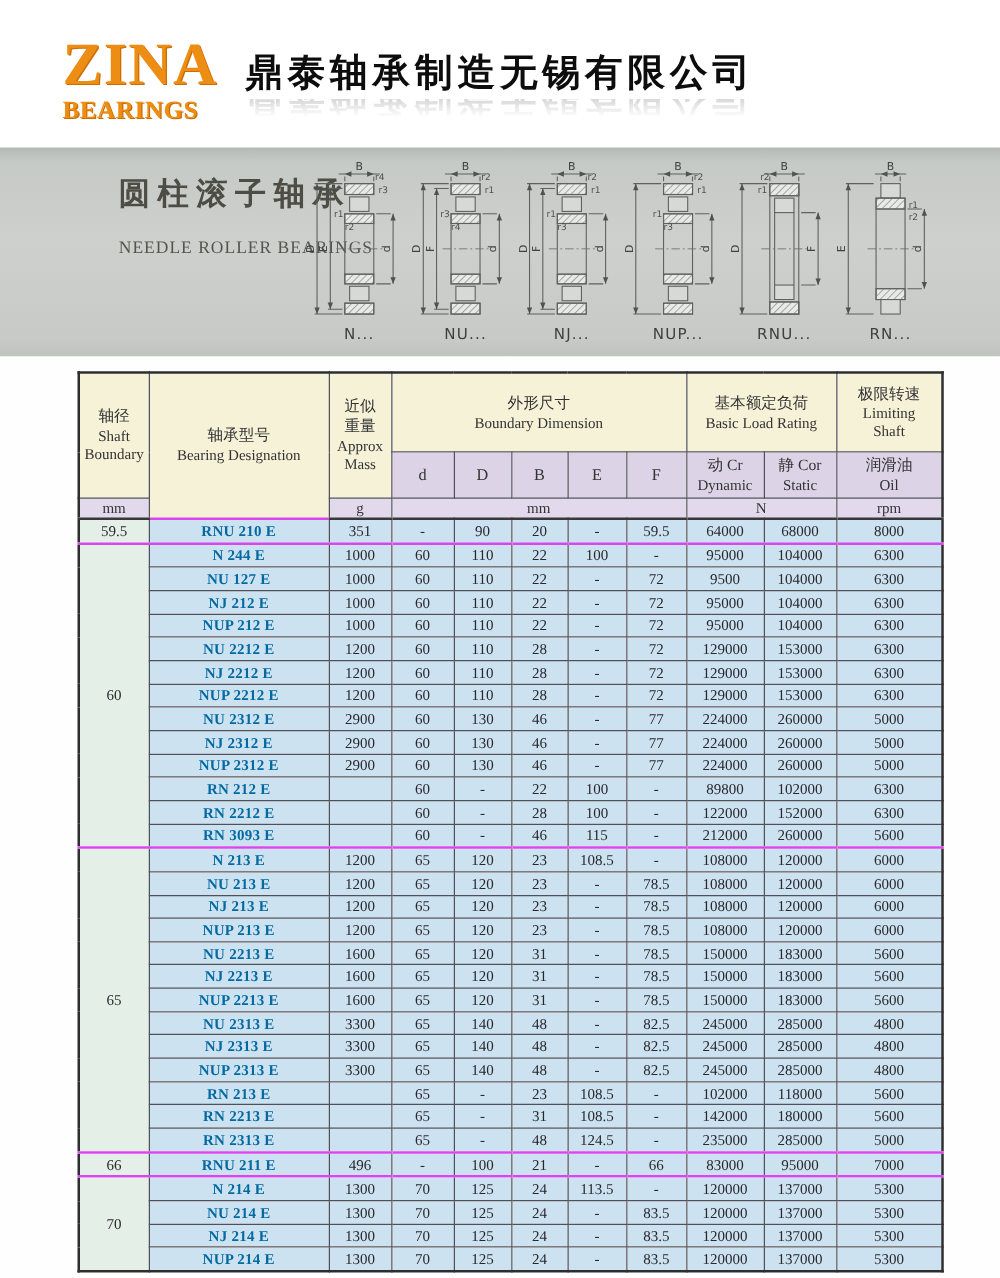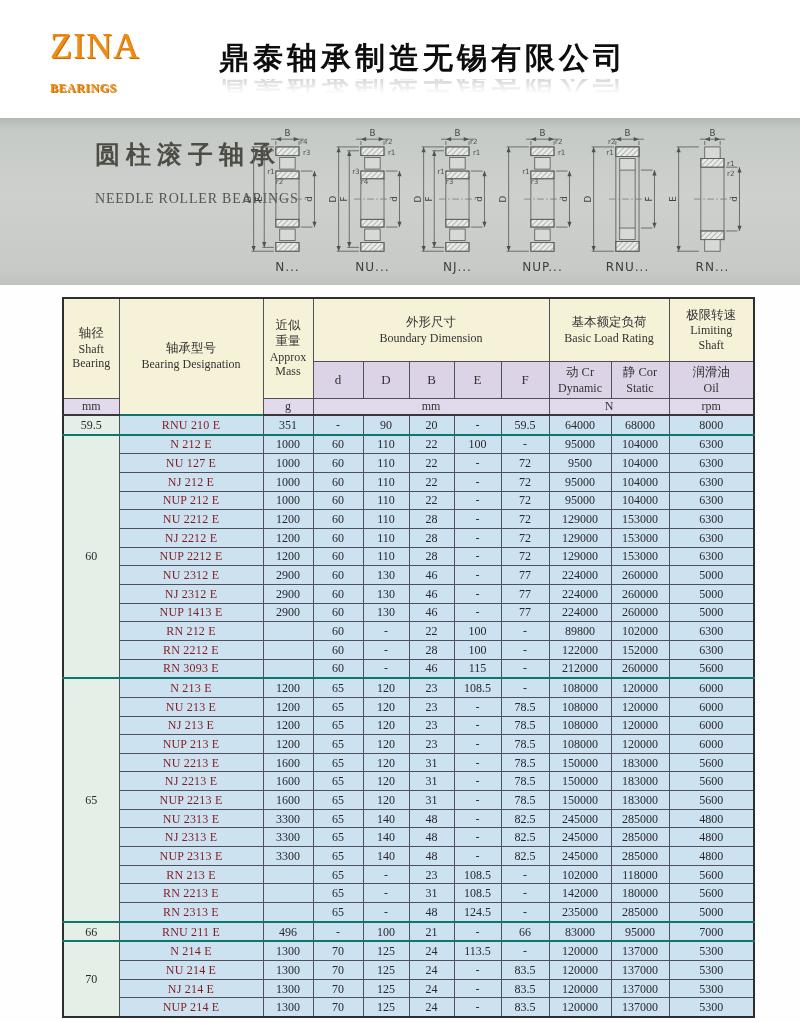--- a/index.html
+++ b/index.html
@@ -3,25 +3,25 @@
 <meta charset="utf-8">
 <style>
   html,body{margin:0;padding:0;}
   body{width:800px;height:1022px;background:#fefefe;position:relative;overflow:hidden;
        font-family:"Liberation Serif",serif;}
   .page{width:800px;height:1022px;position:relative;}
 
   
   .top{height:118px;position:relative;background:#fff;}
   .logo{position:absolute;left:50px;top:28px;line-height:1;color:#ee8d13;}
-  .logo-zina{font-family:"Liberation Serif",serif;font-weight:normal;font-size:36px;
+  .logo-zina{font-family:"Liberation Serif",serif;font-weight:bold;font-size:48px;
              letter-spacing:1px;text-shadow:1px 1px 0 #c96d05;}
-  .logo-bearings{font-family:"Liberation Serif",serif;font-weight:bold;font-size:12px;
-             letter-spacing:0.5px;margin-top:18px;text-shadow:1px 1px 0 #c96d05;}
-  .company{position:absolute;left:196px;top:38px;margin-left:23px;}
+  .logo-bearings{font-family:"Liberation Serif",serif;font-weight:bold;font-size:20px;
+             letter-spacing:0.5px;margin-top:2px;text-shadow:1px 1px 0 #c96d05;}
+  .company{position:absolute;left:196px;top:38px;}
   .company-main{font-size:30px;font-weight:bold;color:#0d0d0d;letter-spacing:4px;
                 font-family:"Liberation Serif",serif;}
   .company-reflect{font-size:30px;font-weight:bold;color:#0d0d0d;letter-spacing:4px;
                 transform:scaleY(-1);opacity:.18;height:20px;overflow:hidden;
                 -webkit-mask-image:linear-gradient(to top,rgba(0,0,0,.9),transparent 75%);
                 mask-image:linear-gradient(to top,rgba(0,0,0,.9),transparent 75%);}
 
   
   .banner{height:167px;position:relative;
           background:linear-gradient(180deg,#b4b9b5 0%,#c6cac6 7%,#cdd0cc 45%,#c7cac6 92%,#bfc3bf 100%);}
@@ -52,22 +52,22 @@
   .cream{background:#f6f2d8;}
   .lav{background:#ddd3e7;}
   .hcn{font-size:12.5px;line-height:1.25;}
   .hen{font-size:12px;line-height:1.2;}
   tr.h1 th{height:62px;}
   tr.h2 th{height:36px;font-size:13px;}
   tr.units td{background:#e2d9ec;height:15px;font-size:12px;color:#333;
               border-bottom:2px solid #38383a;}
   tbody td{background:#cde2f1;height:17.66px;font-size:12px;color:#28282c;line-height:1;}
   tbody td.shaft{background:#e4efe7;}
-  tbody td.desig{font-weight:normal;color:#7f1d1d;font-size:12px;letter-spacing:0.2px;}
-  tbody tr.gstart td{border-top:2px solid #0f766e;}
+  tbody td.desig{font-weight:bold;color:#0369a1;font-size:12px;letter-spacing:0.2px;}
+  tbody tr.gstart td{border-top:2px solid #d946ef;}
 </style>
 </head>
 <body>
 
 <div class="page">
 
   <header class="top">
     <div class="logo">
       <div class="logo-zina">ZINA</div>
       <div class="logo-bearings">BEARINGS</div>
@@ -365,21 +365,21 @@
           <col style="width:48px">
           <col style="width:62px">
         <col style="width:58px">
           <col style="width:85px">
       </colgroup>
       <thead>
         <tr class="h1">
           <th class="cream" rowspan="2">
             <div class="hcn">轴径</div>
             <div class="hen">Shaft</div>
-            <div class="hen">Bearing</div>
+            <div class="hen">Boundary</div>
           </th>
           <th class="cream" rowspan="3">
             <div class="hcn">轴承型号</div>
             <div class="hen">Bearing Designation</div>
           </th>
           <th class="cream" rowspan="2">
             <div class="hcn">近似</div>
             <div class="hcn">重量</div>
             <div class="hen">Approx</div>
             <div class="hen">Mass</div>
@@ -434,21 +434,21 @@
             <td>90</td>
             <td>20</td>
             <td>-</td>
             <td>59.5</td>
             <td>64000</td>
             <td>68000</td>
             <td>8000</td>
           </tr>
           <tr class="gstart">
             <td rowspan="13" class="shaft">60</td>
-            <td class="desig">N 212 E</td>
+            <td class="desig">N 244 E</td>
             <td>1000</td>
             <td>60</td>
             <td>110</td>
             <td>22</td>
             <td>100</td>
             <td>-</td>
             <td>95000</td>
             <td>104000</td>
             <td>6300</td>
           </tr>
@@ -542,21 +542,21 @@
             <td>60</td>
             <td>130</td>
             <td>46</td>
             <td>-</td>
             <td>77</td>
             <td>224000</td>
             <td>260000</td>
             <td>5000</td>
           </tr>
           <tr>
-            <td class="desig">NUP 1413 E</td>
+            <td class="desig">NUP 2312 E</td>
             <td>2900</td>
             <td>60</td>
             <td>130</td>
             <td>46</td>
             <td>-</td>
             <td>77</td>
             <td>224000</td>
             <td>260000</td>
             <td>5000</td>
           </tr>

